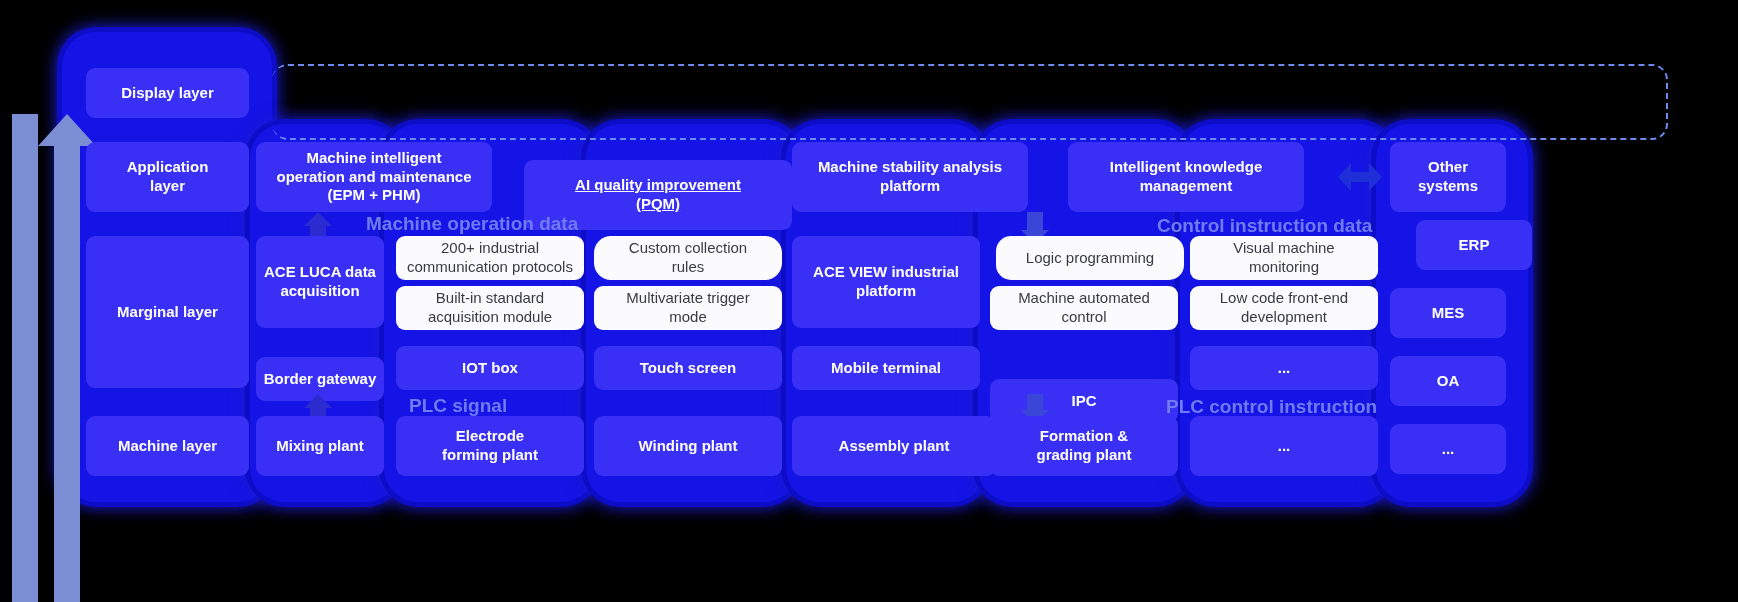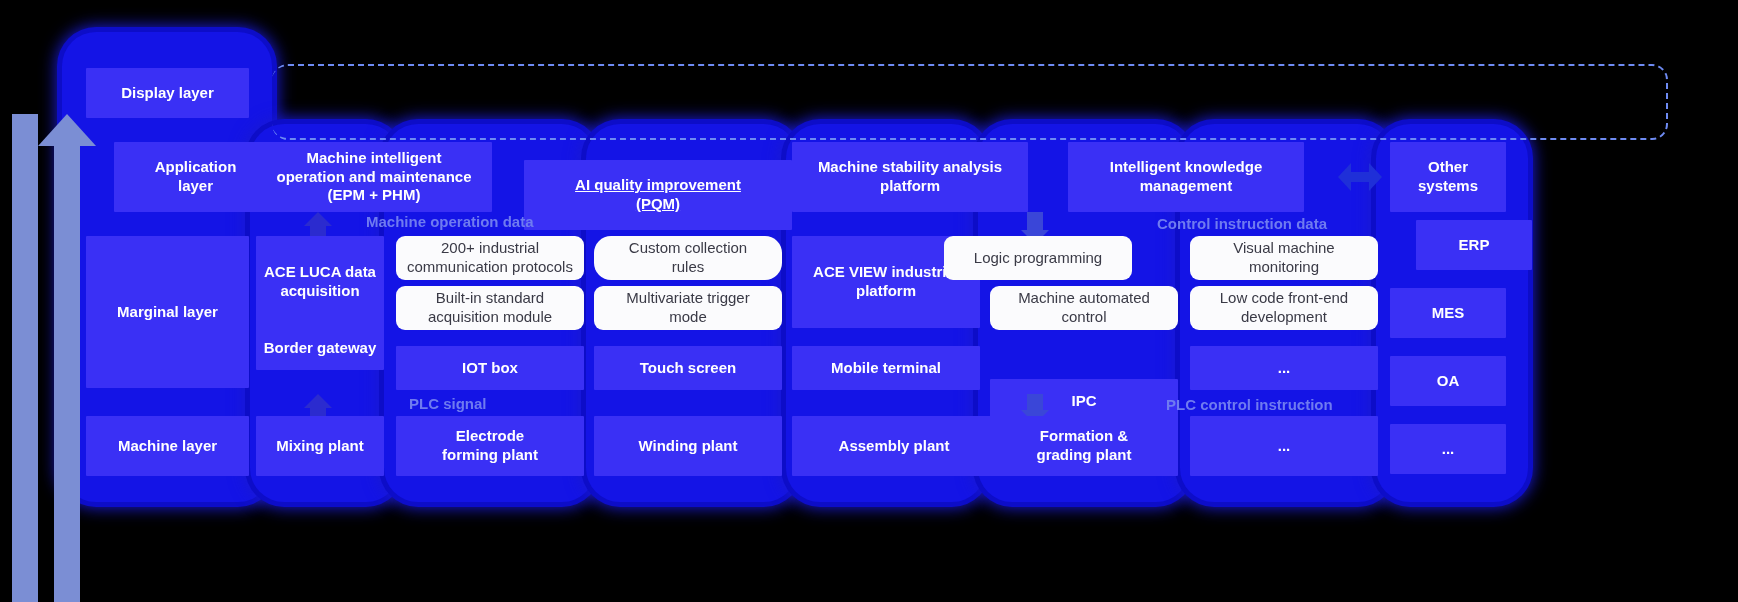--- a/index.html
+++ b/index.html
@@ -40,30 +40,30 @@
     border-left:none;
   }
 
   
   .node{
     position:absolute;display:flex;align-items:center;justify-content:center;
     text-align:center;box-sizing:border-box;line-height:1.25;
   }
   .node.blue{
     background:#3a30f5;color:#ffffff;font-weight:bold;font-size:15px;
-    border-radius:1px;
+    border-radius:9px;
   }
   .node.white{
     background:#fbfbfd;color:#3a3a46;font-weight:normal;font-size:15px;
     border-radius:9px;
   }
 
   
   .band-label{
-    position:absolute;color:#6f7bf0;font-weight:bold;font-size:15px;
+    position:absolute;color:#6f7bf0;font-weight:bold;font-size:19px;
     white-space:nowrap;
   }
   .band-arrow{position:absolute;}
   .band-arrow .sh{position:absolute;background:#2b2bcf;width:16px;}
   .band-arrow .hd{position:absolute;width:0;height:0;border-left:14px solid transparent;border-right:14px solid transparent;}
   .up .hd{border-bottom:14px solid #2b2bcf;top:0;left:-6px;}
   .up .sh{top:12px;height:20px;left:0;}
   .down .hd{border-top:14px solid #3a46d8;bottom:0;left:-6px;}
   .down .sh{top:0;height:20px;left:0;background:#3a46d8;}
 
@@ -93,21 +93,21 @@
 
   <div class="arrow-col">
     <div class="arrow-shaft arr-down"></div>
     <div class="arrow-shaft arr-up"></div>
     <div class="arr-up-head"></div>
   </div>
 
   <div class="node blue" style="left:86px; top:68px;  width:163px;height:50px;">
       <span>Display layer</span>
     </div>
-  <div class="node blue" style="left:86px; top:142px; width:163px;height:70px;margin-left:28px;">
+  <div class="node blue" style="left:86px; top:142px; width:163px;height:70px;">
       <span id="lbl-app">Application<br>layer</span>
     </div>
   <div class="node blue" style="left:86px; top:236px; width:163px;height:152px;">
       <span>Marginal layer</span>
     </div>
   <div class="node blue" style="left:86px; top:416px; width:163px;height:60px;">
       <span>Machine layer</span>
     </div>
 
   <div class="node blue" style="left:256px; top:142px; width:236px;height:70px;">
@@ -171,34 +171,34 @@
       <span id="mlc2">Built-in standard<br>acquisition module</span>
     </div>
   <div class="node white" style="left:594px;top:286px;width:188px;height:44px;">
       <span id="mlc3">Multivariate trigger<br>mode</span>
     </div>
 
   <div class="node blue" style="left:792px;top:236px;width:188px;height:92px;">
       <span id="ml-right">ACE VIEW industrial<br>platform</span>
     </div>
 
-  <div class="node white" style="left:944px;top:236px;width:188px;height:44px;">
+  <div class="node white" style="left:996px;top:236px;width:188px;height:44px;border-radius:15px;">
       <span id="mrc0">Logic programming</span>
     </div>
   <div class="node white" style="left:1190px;top:236px;width:188px;height:44px;">
       <span id="mrc1">Visual machine<br>monitoring</span>
     </div>
   <div class="node white" style="left:990px;top:286px;width:188px;height:44px;">
       <span id="mrc2">Machine automated<br>control</span>
     </div>
   <div class="node white" style="left:1190px;top:286px;width:188px;height:44px;">
       <span id="mrc3">Low code front-end<br>development</span>
     </div>
 
-  <div class="node blue" style="left:256px;top:326px;width:128px;height:44px;">
+  <div class="node blue" style="left:256px;top:357px;width:128px;height:44px;">
       <span>Border gateway</span>
     </div>
   <div class="node blue" style="left:396px;top:346px;width:188px;height:44px;">
       <span>IOT box</span>
     </div>
   <div class="node blue" style="left:594px;top:346px;width:188px;height:44px;">
       <span>Touch screen</span>
     </div>
   <div class="node blue" style="left:792px;top:346px;width:188px;height:44px;">
       <span>Mobile terminal</span>

